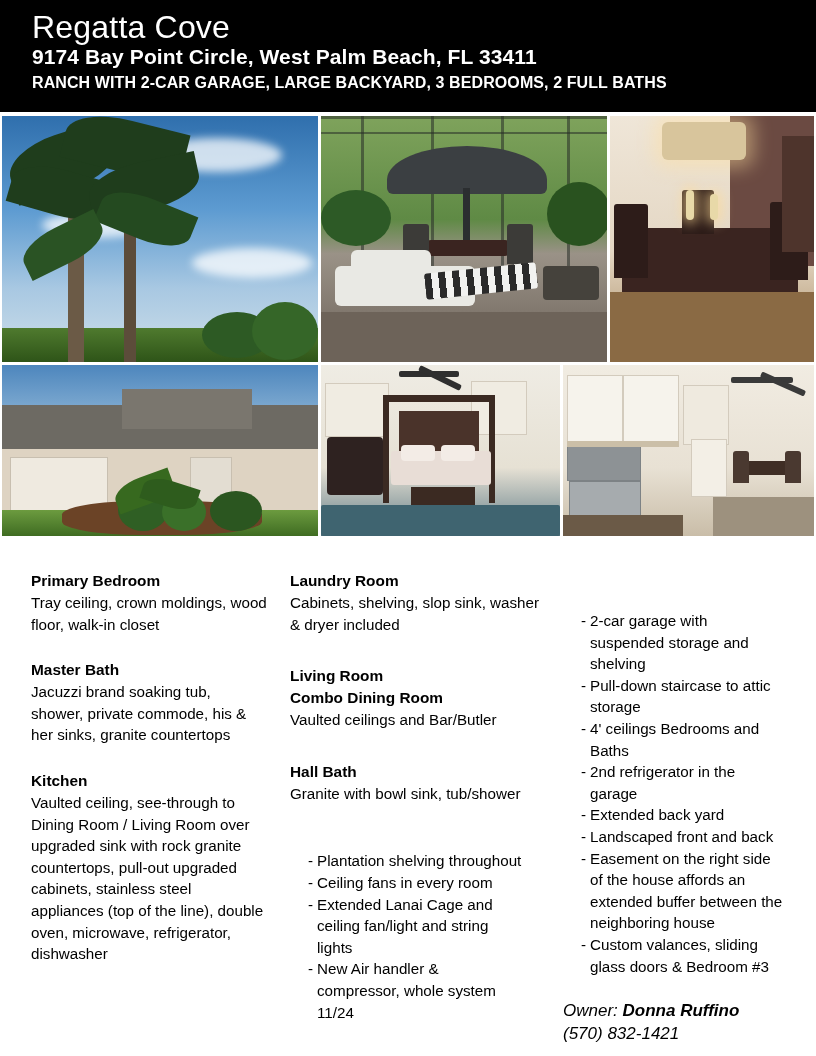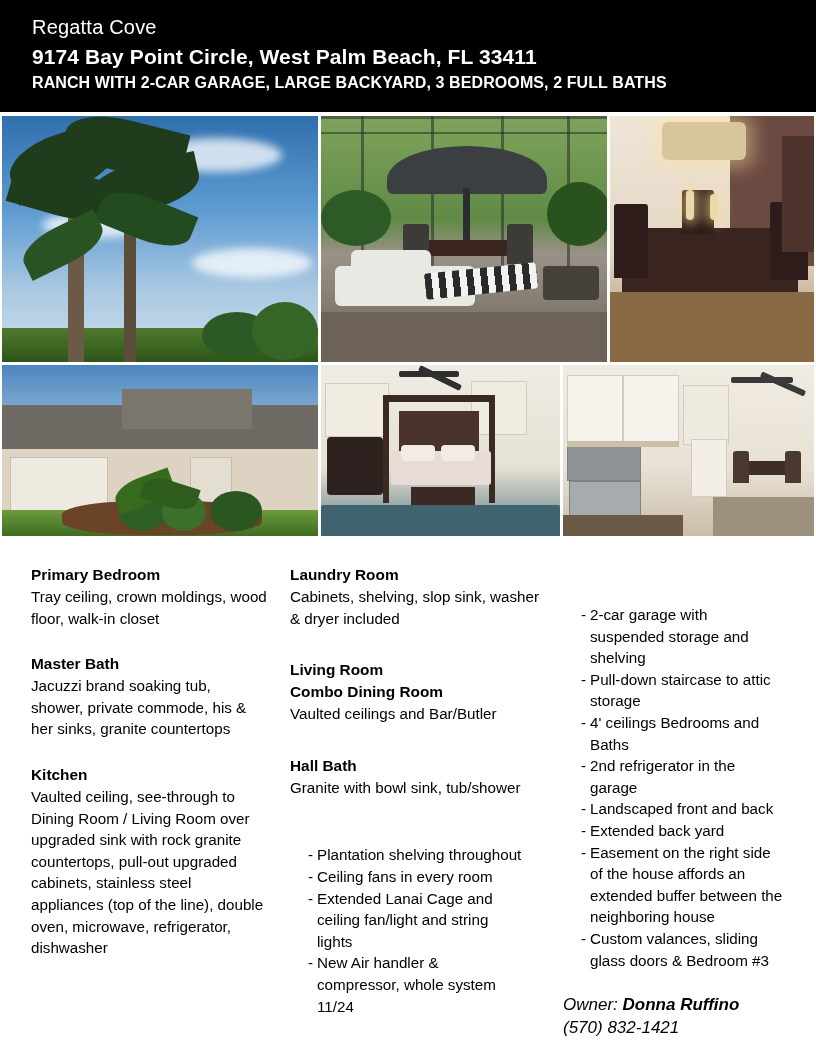--- a/index.html
+++ b/index.html
@@ -27,21 +27,21 @@
     left: 0;
     top: 0;
     width: 816px;
     height: 112px;
     background: #000000;
     color: #ffffff;
     box-sizing: border-box;
     padding: 12px 0 0 32px;
   }
   .header-title {
-    font-size: 20px;
+    font-size: 32px;
     font-weight: normal;
     line-height: 30px;
     letter-spacing: 0.2px;
   }
   .header-address {
     font-size: 21px;
     font-weight: bold;
     line-height: 28px;
     margin-top: 1px;
     letter-spacing: 0.1px;
@@ -236,21 +236,21 @@
   
   .columns {
     position: absolute;
     left: 0;
     top: 556px;
     width: 816px;
     height: 500px;
   }
   .col {
     position: absolute;
-    top: 8px;
+    top: 14px;
     font-size: 15.2px;
     line-height: 21.5px;
   }
   .col-1 { left: 31px; width: 236px; }
   .col-2 { left: 290px; width: 250px; }
   .col-3 { left: 563px; width: 238px; }
 
   .block { margin-bottom: 14px; }
   .block-title {
     font-weight: bold;
@@ -460,22 +460,22 @@
       </ul>
     </div>
 
     <div class="col col-3">
       <div class="spacer-22"></div>
       <ul class="dashlist">
         <li>2-car garage with suspended storage and shelving</li>
         <li>Pull-down staircase to attic storage</li>
         <li>4' ceilings Bedrooms and Baths</li>
         <li>2nd refrigerator in the garage</li>
+        <li>Extended back yard</li>
         <li>Landscaped front and back</li>
-        <li>Extended back yard</li>
         <li>Easement on the right side of the house affords an extended buffer between the neighboring house</li>
         <li>Custom valances, sliding glass doors &amp; Bedroom #3</li>
       </ul>
       <div class="owner">
         <span>Owner:</span>
         <span class="owner-name">Donna Ruffino</span>
         <div class="owner-phone">(570) 832-1421</div>
       </div>
     </div>
 

